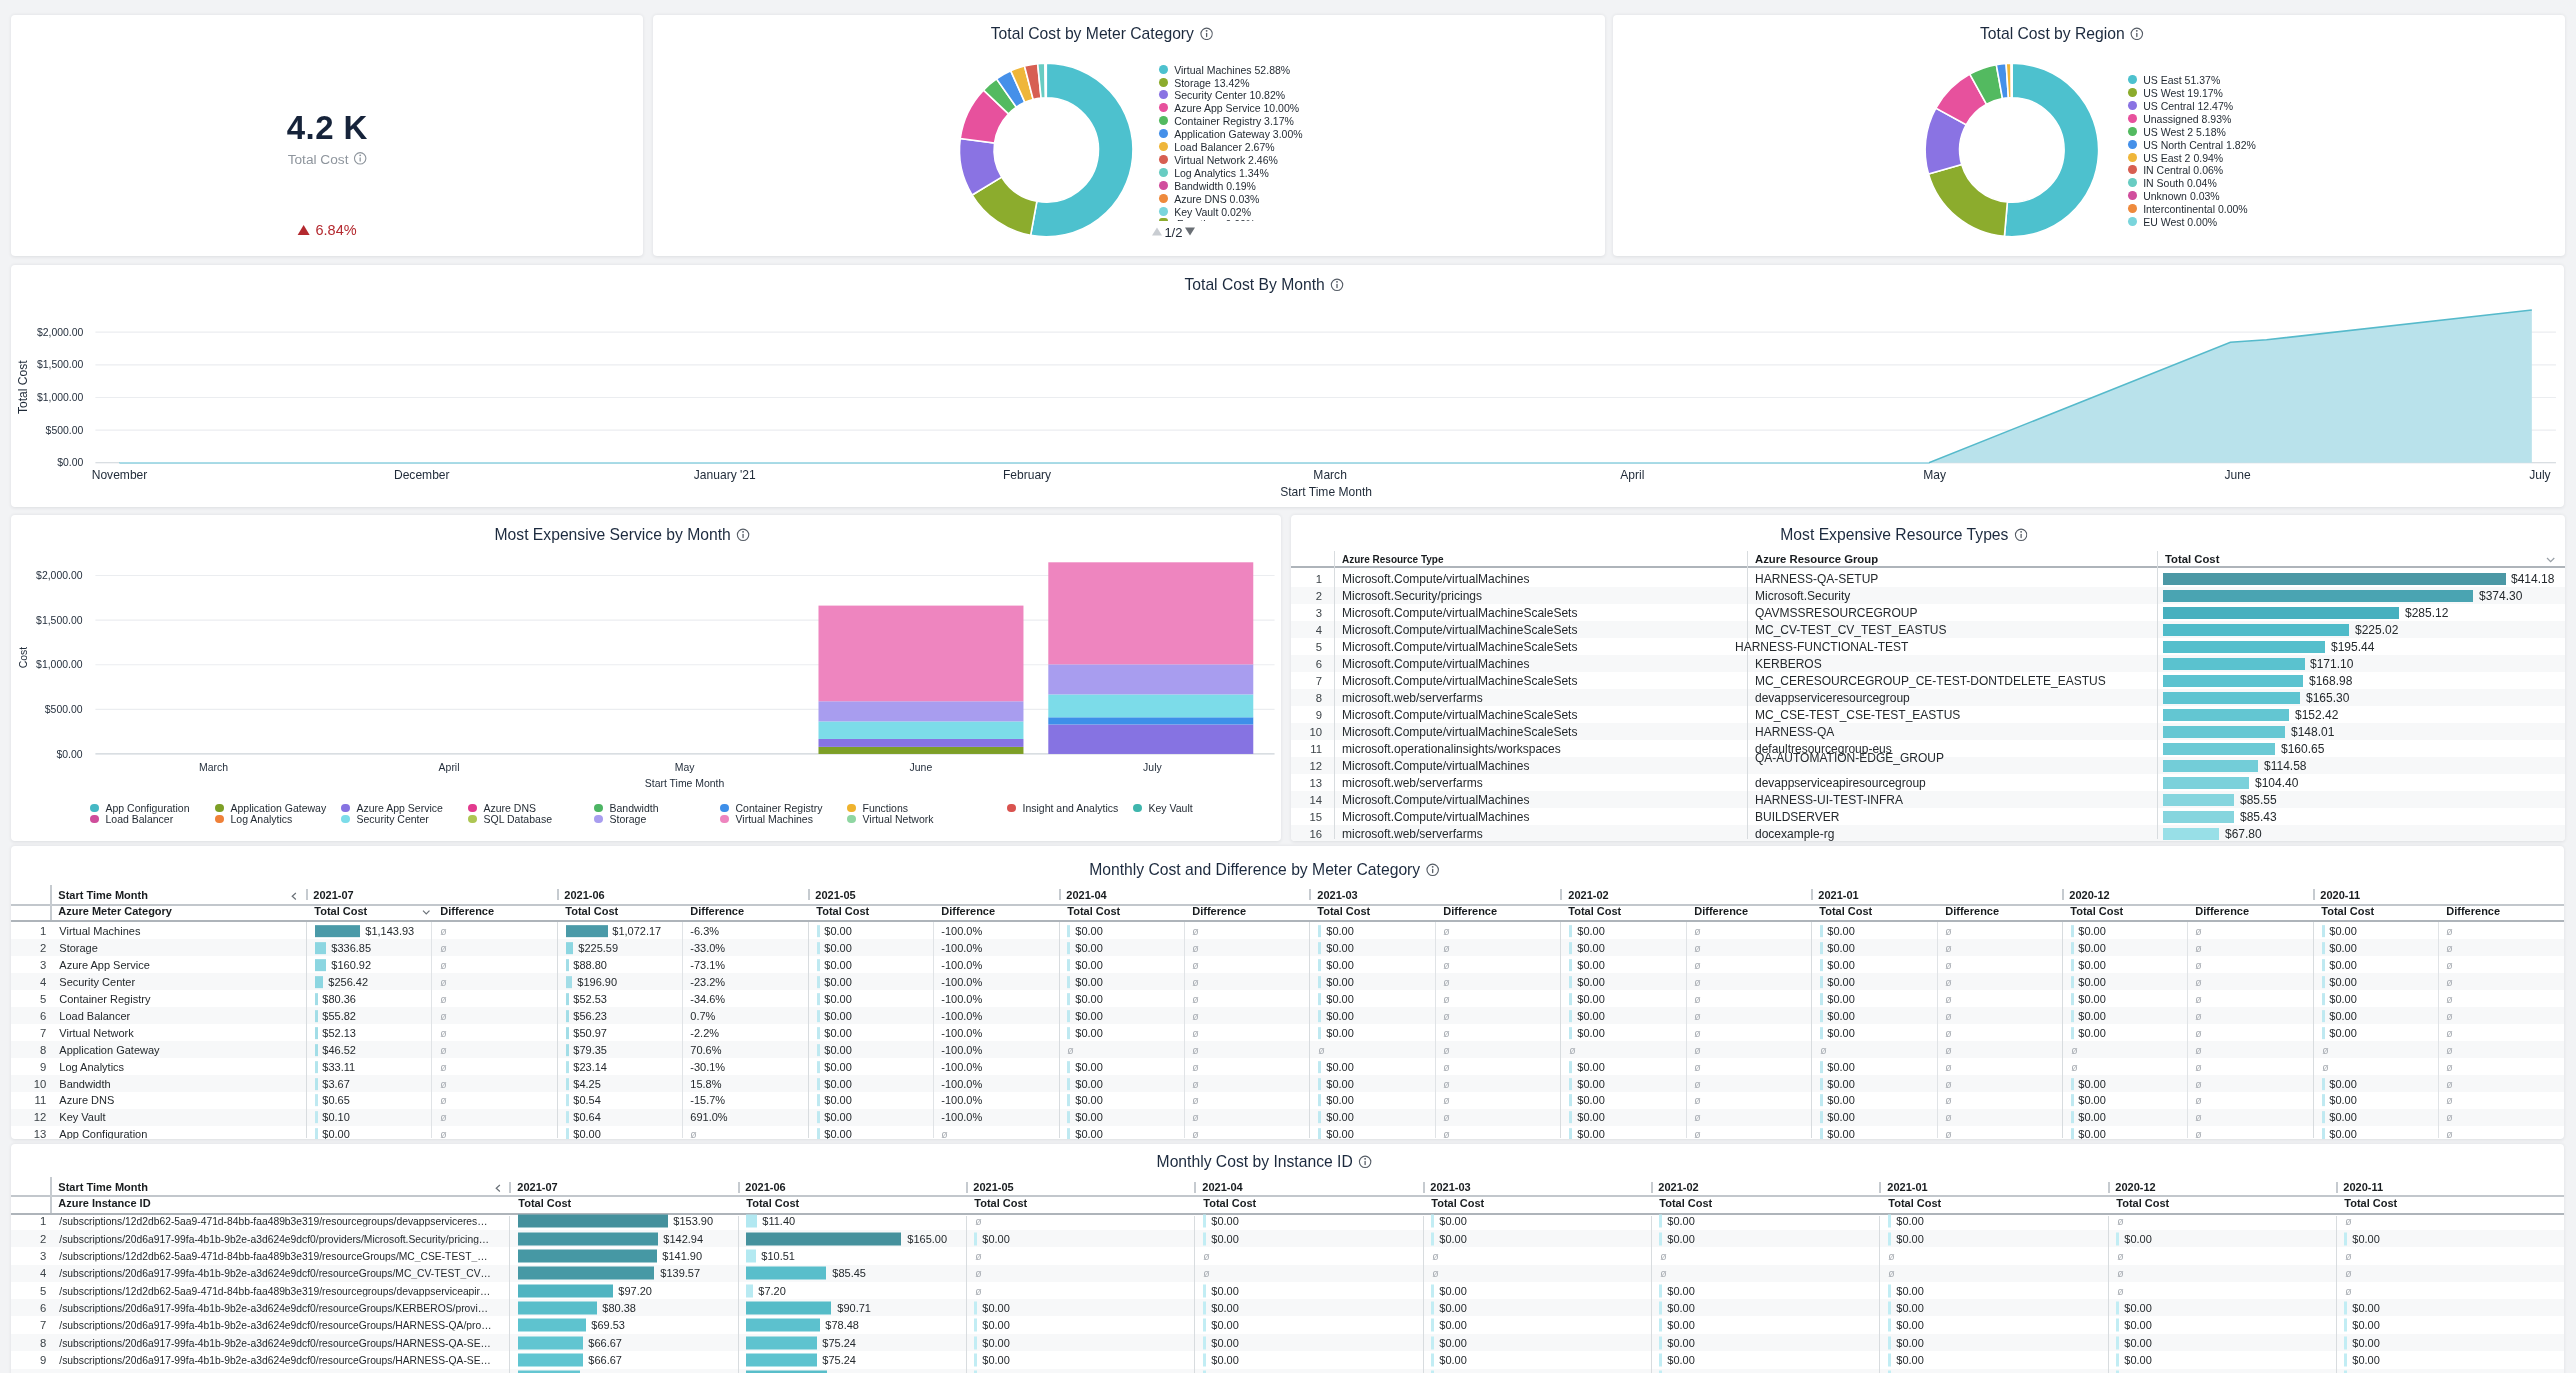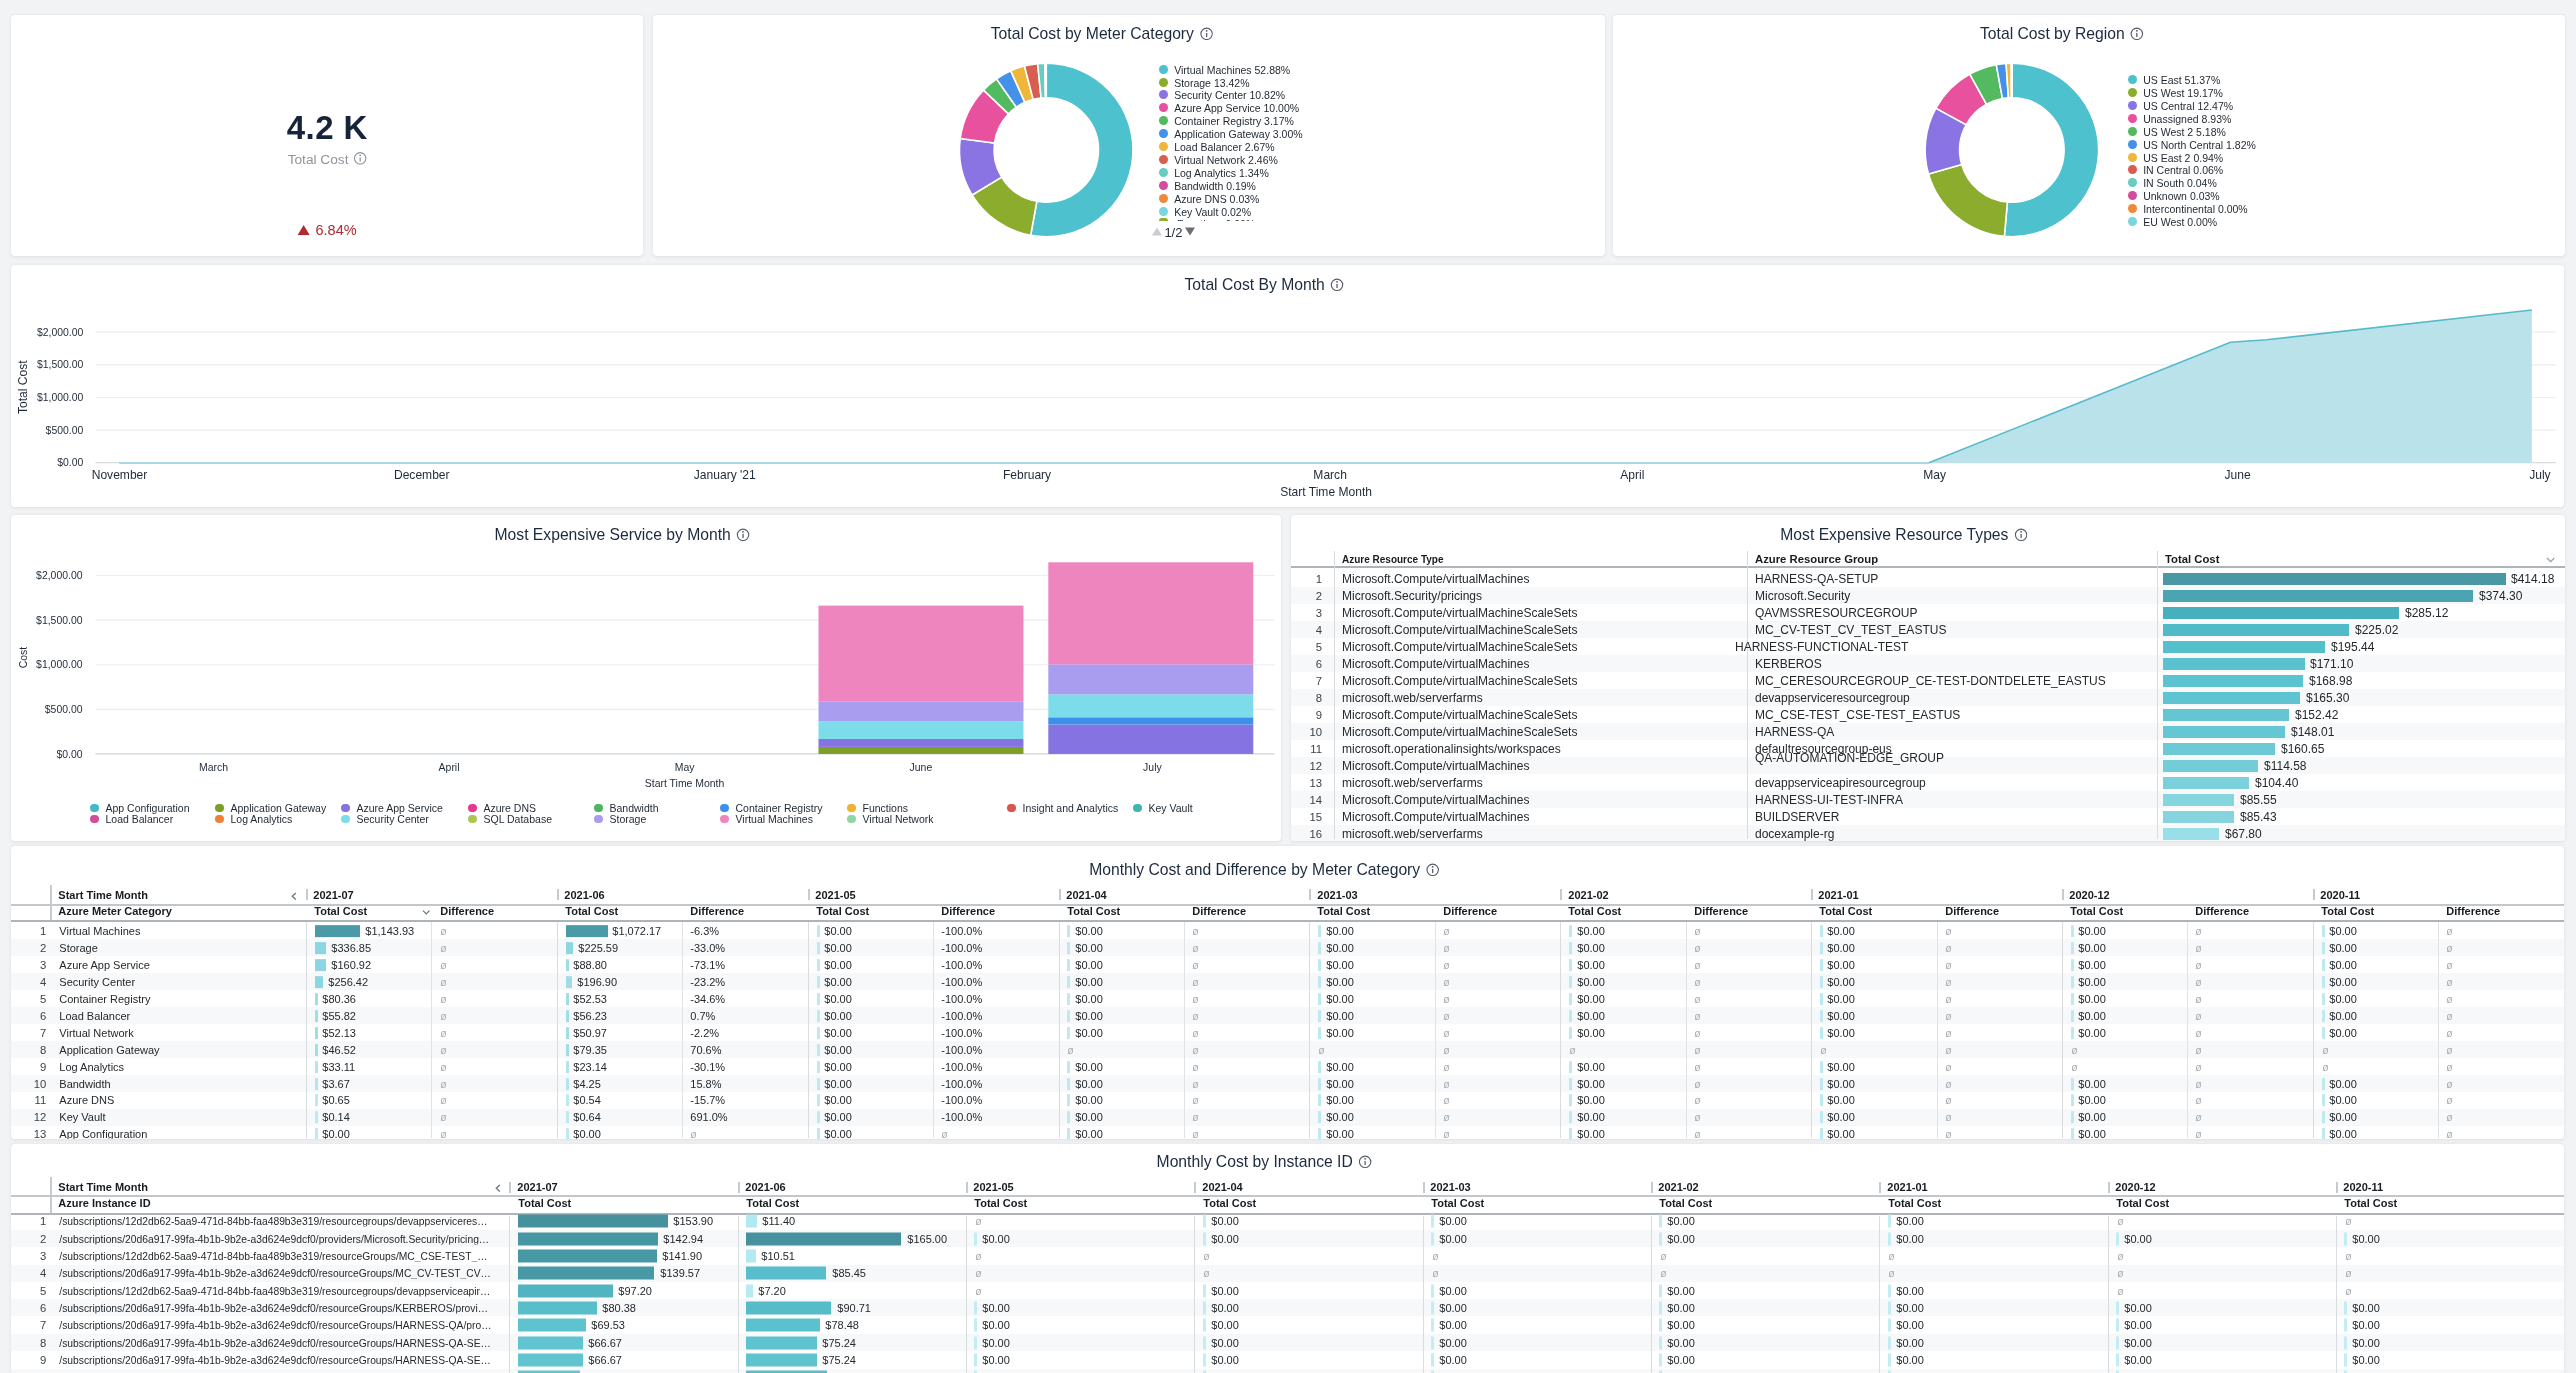--- a/index.html
+++ b/index.html
@@ -669,21 +669,21 @@
 <div class="null" style="left:1934px;top:254px">ø</div>
 <div class="bar" style="left:2060px;top:254px;width:2.6px;height:11.7px;background:#bfe9f1"></div>
     <div class="cell" style="left:2067px;top:254px">$0.00</div>
 <div class="null" style="left:2184px;top:254px">ø</div>
 <div class="bar" style="left:2311px;top:254px;width:2.6px;height:11.7px;background:#bfe9f1"></div>
     <div class="cell" style="left:2318px;top:254px">$0.00</div>
 <div class="null" style="left:2435px;top:254px">ø</div>
 <div class="rnum" style="left:35px;top:271px">12</div>
 <div class="cell" style="left:48px;top:271px">Key Vault</div>
 <div class="bar" style="left:304px;top:271px;width:2.6px;height:11.7px;background:#bfe9f1"></div>
-    <div class="cell" style="left:311px;top:271px">$0.14</div>
+    <div class="cell" style="left:311px;top:271px">$0.10</div>
 <div class="null" style="left:429px;top:271px">ø</div>
 <div class="bar" style="left:555px;top:271px;width:2.6px;height:11.7px;background:#bfe9f1"></div>
     <div class="cell" style="left:562px;top:271px">$0.64</div>
 <div class="cell" style="left:679px;top:271px">691.0%</div>
 <div class="bar" style="left:806px;top:271px;width:2.6px;height:11.7px;background:#bfe9f1"></div>
     <div class="cell" style="left:813px;top:271px">$0.00</div>
 <div class="cell" style="left:930px;top:271px">-100.0%</div>
 <div class="bar" style="left:1056px;top:271px;width:2.6px;height:11.7px;background:#bfe9f1"></div>
     <div class="cell" style="left:1064px;top:271px">$0.00</div>
 <div class="null" style="left:1181px;top:271px">ø</div>

